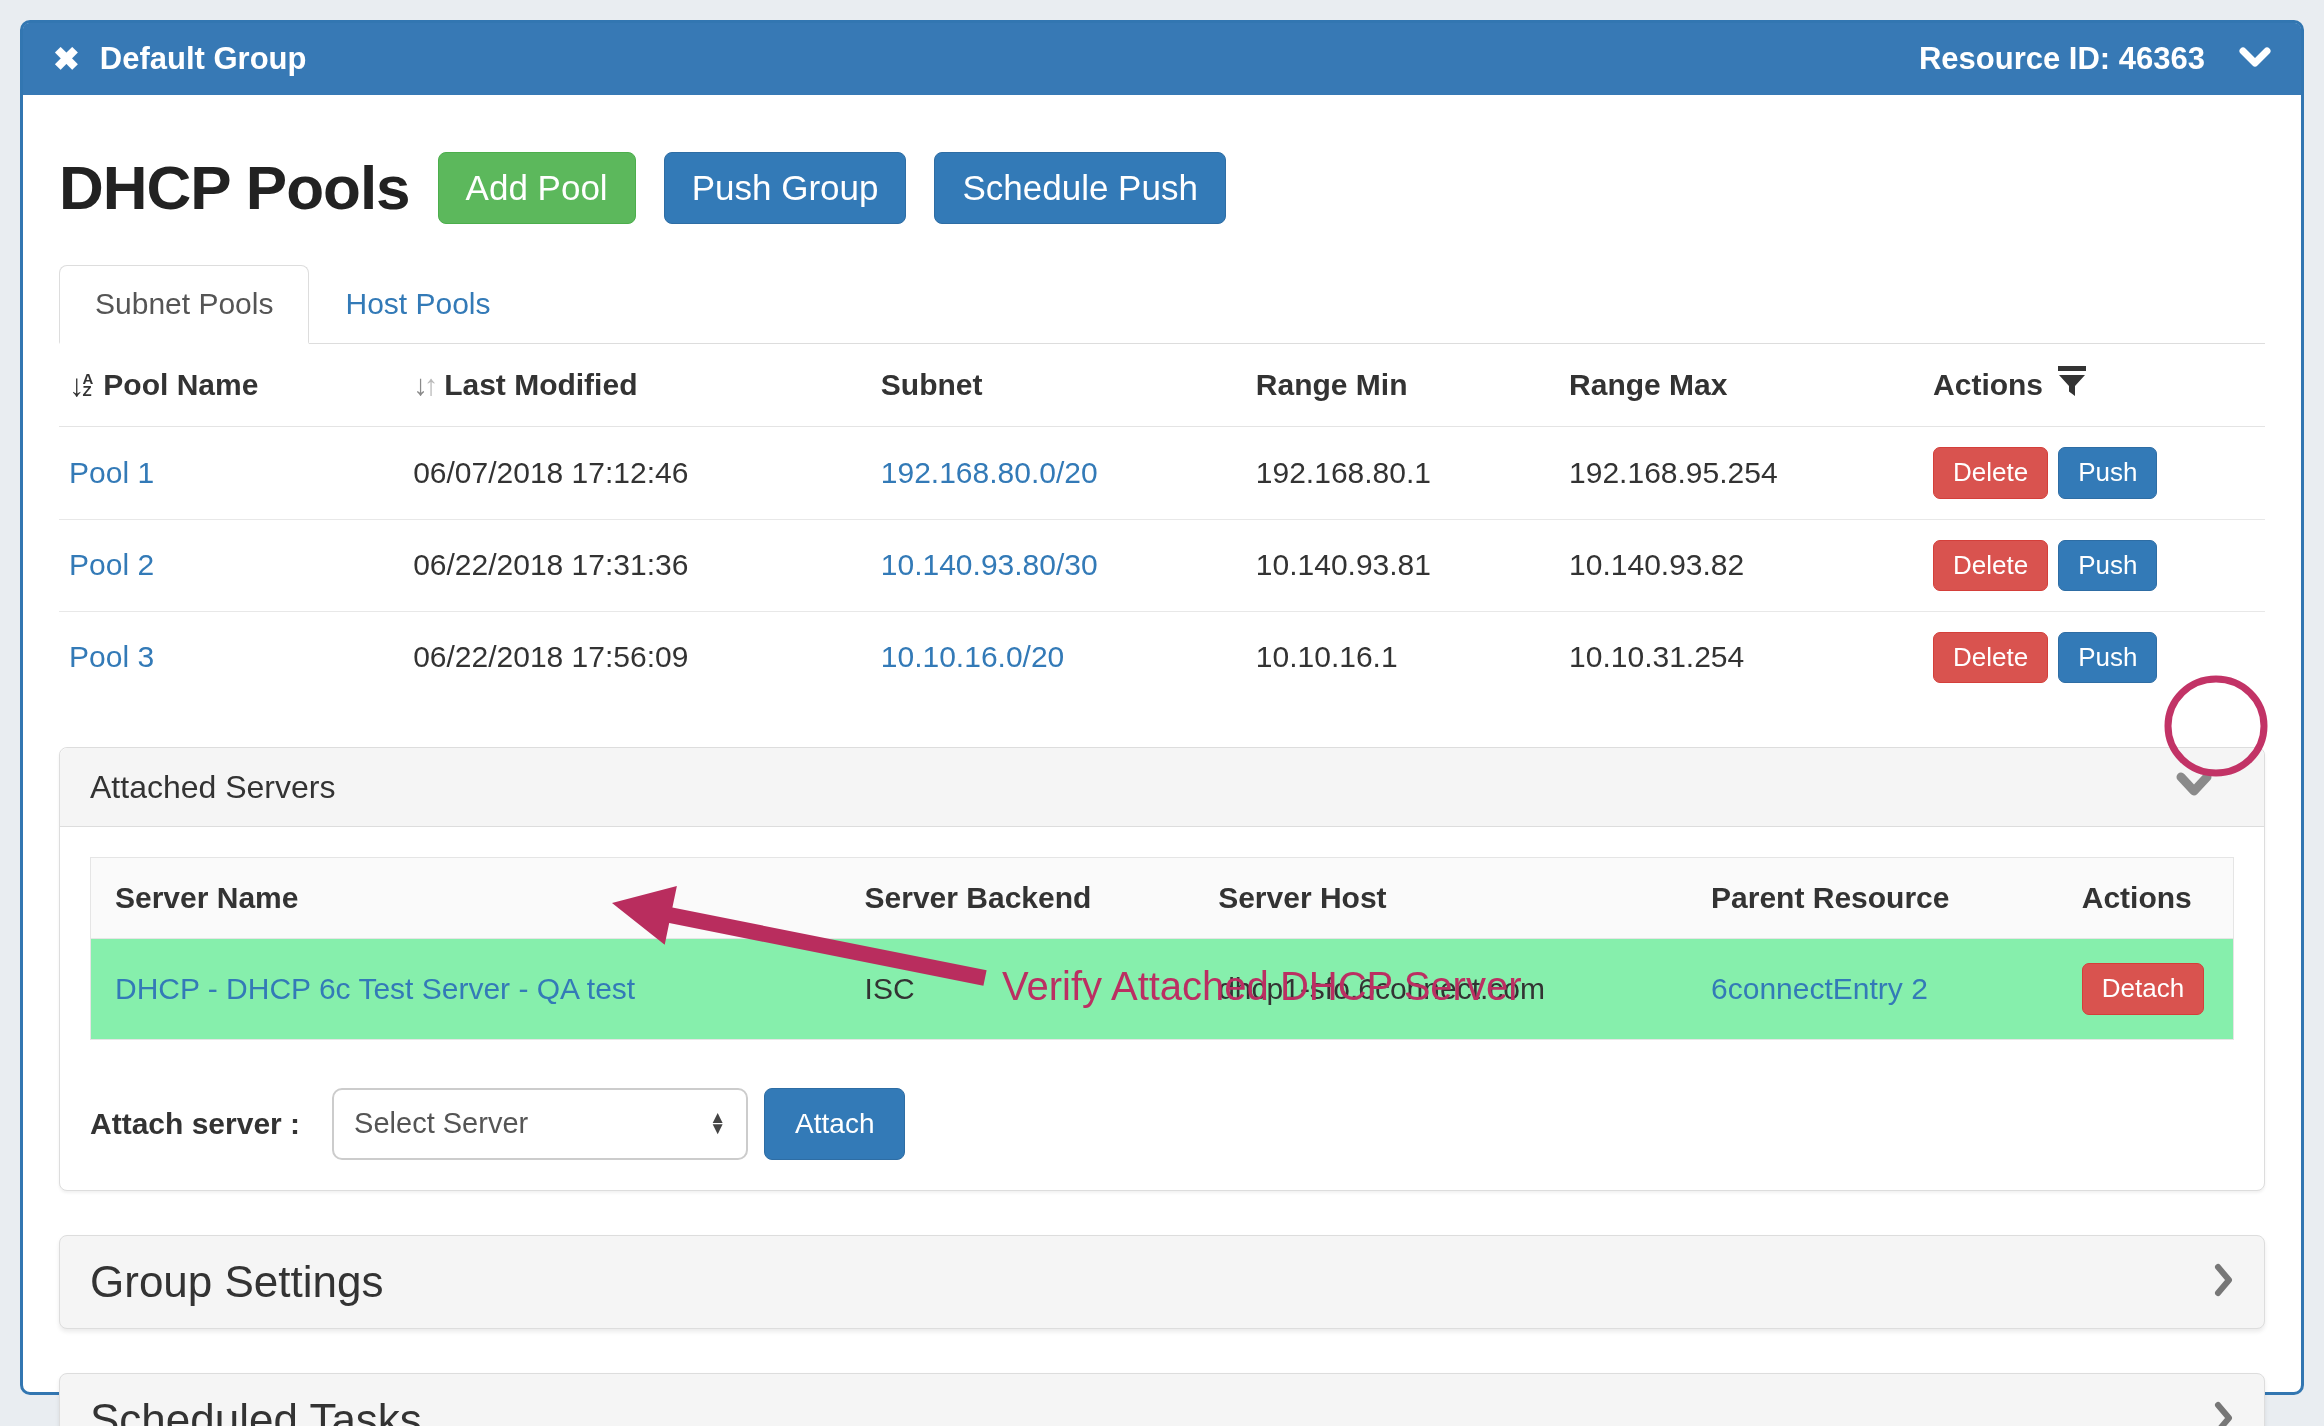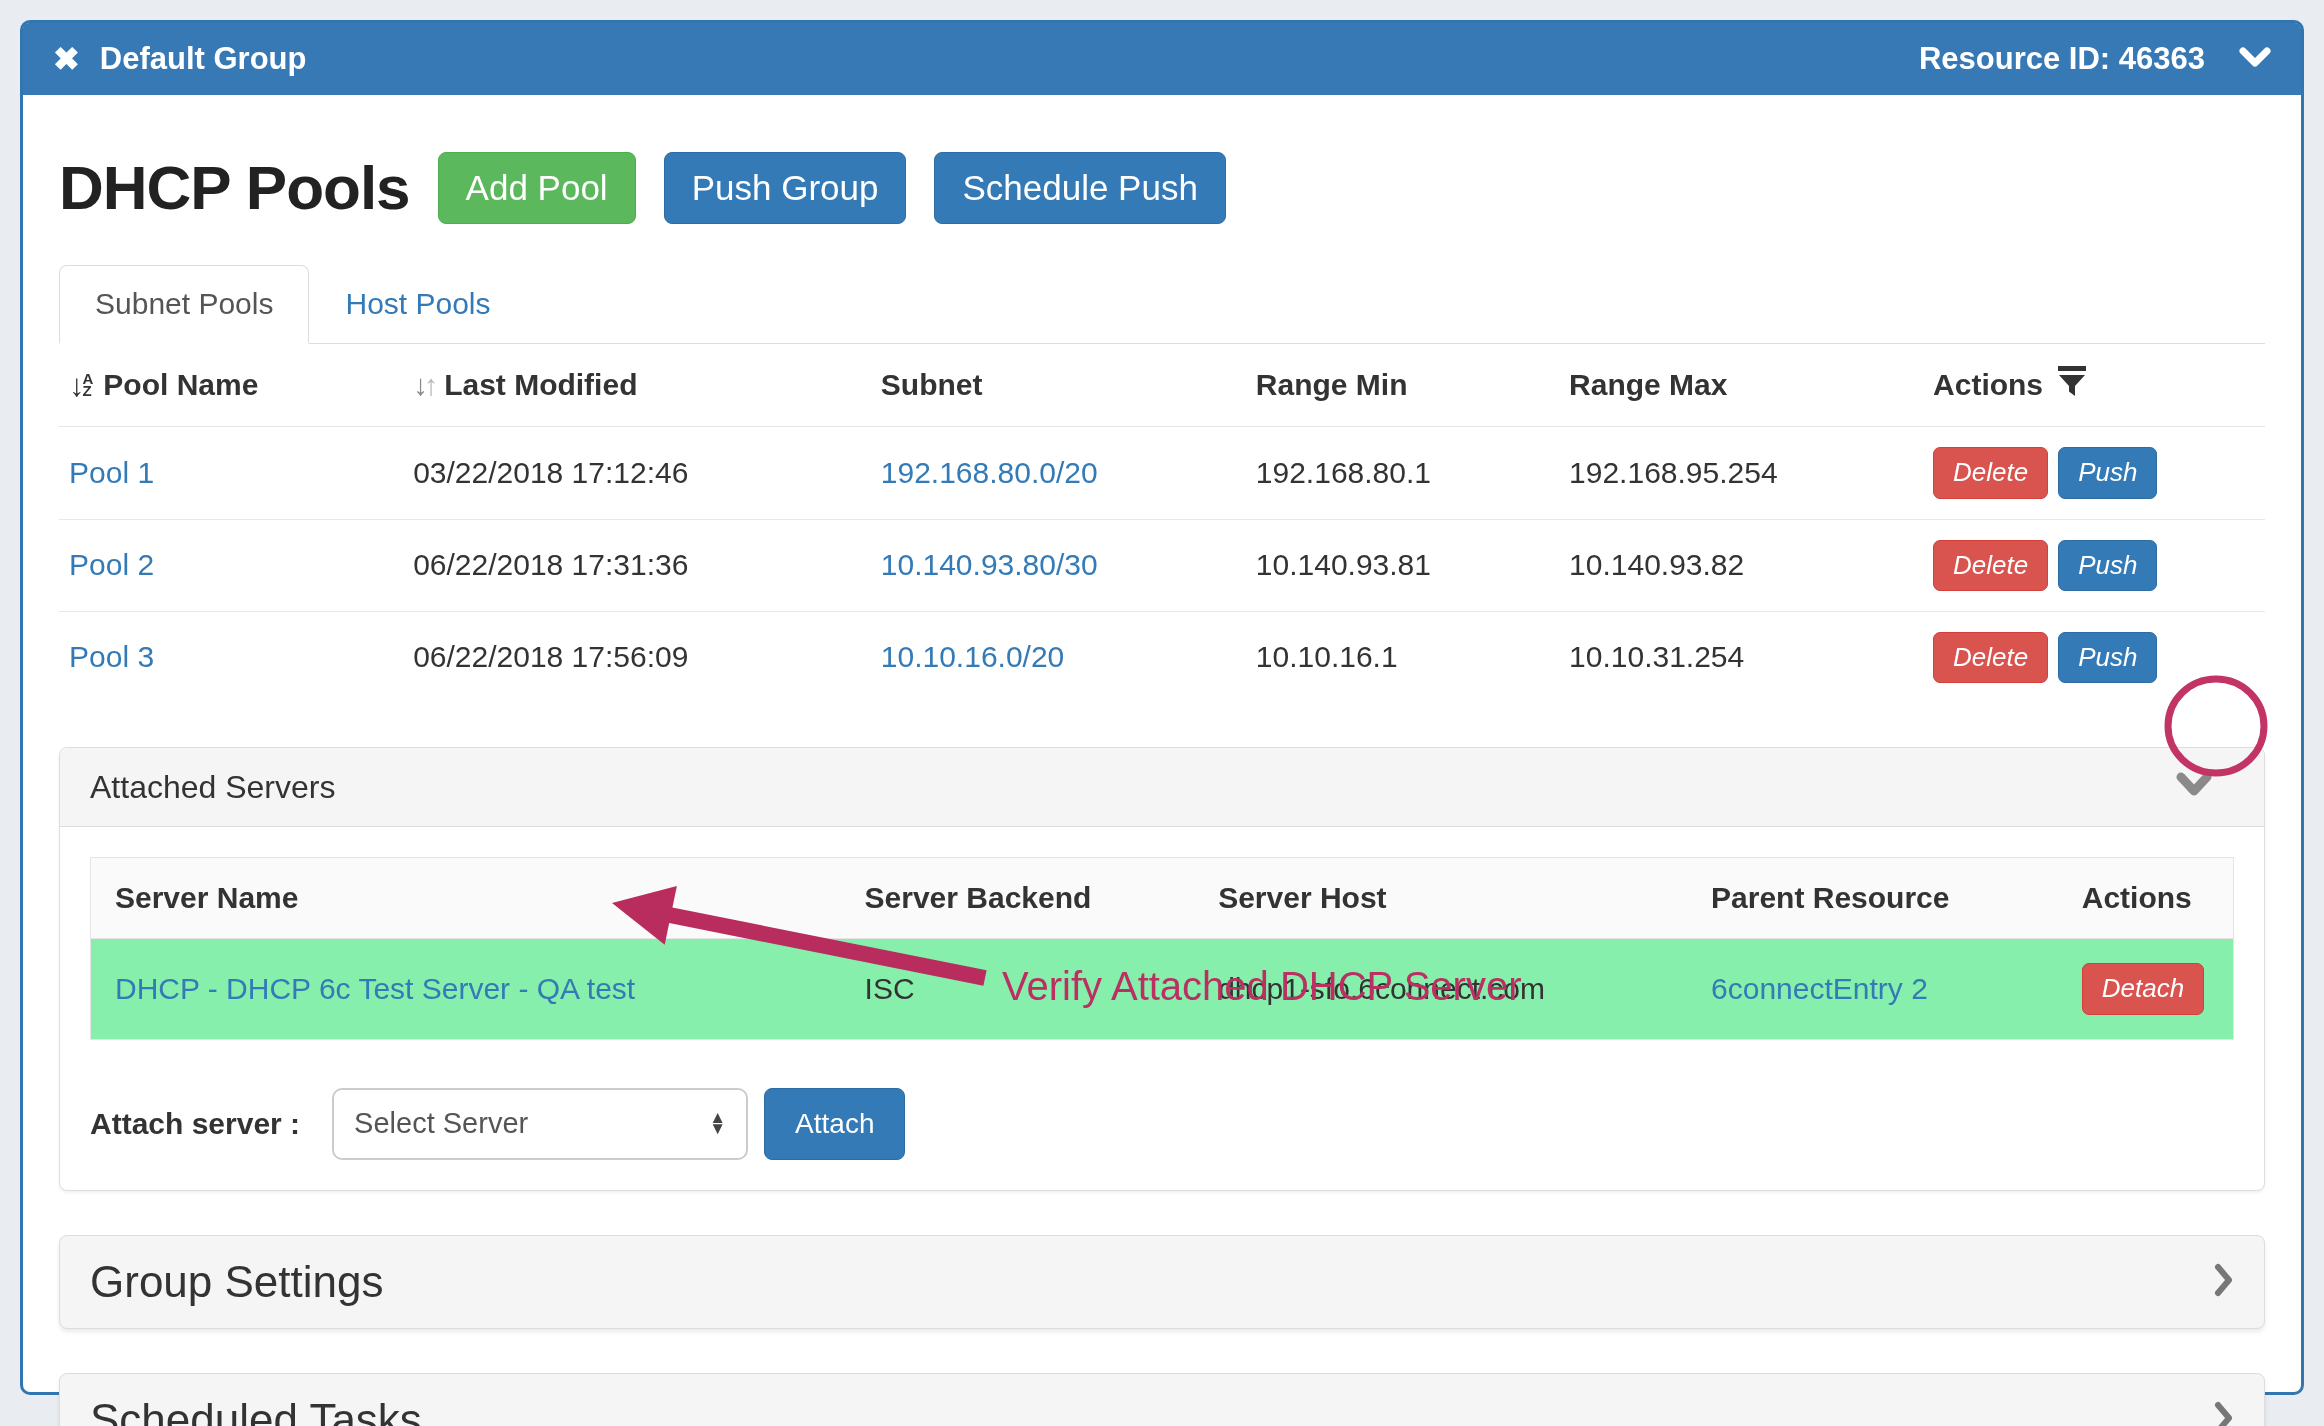--- a/index.html
+++ b/index.html
@@ -29,21 +29,21 @@
   .title-row { margin-top:56px; display:flex; align-items:center; gap:28px; }
   .page-title { font-size:62px; font-weight:bold; color:#222; letter-spacing:-1px; margin:0; }
   .btn {
     display:inline-flex; align-items:center; justify-content:center;
     border-radius:8px; color:#fff; font-size:35px; padding:14px 27px;
     font-family:inherit; cursor:pointer; border:1px solid transparent;
   }
   .btn-green { background:#5cb85c; border-color:#4cae4c; }
   .btn-blue  { background:#337ab7; border-color:#2e6da4; }
   .btn-red   { background:#d9534f; border-color:#d43f3a; }
-  .btn-sm { font-size:26px; padding:9px 19px; border-radius:7px;font-style:italic; }
+  .btn-sm { font-size:26px; padding:9px 19px; border-radius:7px; }
 
   .tabs { margin-top:40px; display:flex; border-bottom:1px solid #ddd; }
   .tab { font-size:30px; padding:20px 35px; cursor:pointer; }
   .tab.active {
     color:#555; background:#fff; border:1px solid #ddd; border-bottom:2px solid #fff;
     margin-bottom:-1px; border-radius:8px 8px 0 0;
   }
   .tab.inactive { color:#337ab7; border:1px solid transparent; }
 
   table.pools { width:100%; border-collapse:collapse; font-size:30px; }
@@ -182,21 +182,21 @@
                     <path d="M2 10 h26 l-10 11 v10 l-6 -4.5 v-5.5 z" fill="#333"></path>
                   </svg>
               </span>
             </span>
           </th>
         </tr>
       </thead>
       <tbody>
         <tr>
           <td><a>Pool 1</a></td>
-          <td>03/22/2018 17:12:46</td>
+          <td>06/07/2018 17:12:46</td>
           <td><a>192.168.80.0/20</a></td>
           <td>192.168.80.1</td>
           <td>192.168.95.254</td>
           <td>
               <span class="cell-actions">
             <span class="btn btn-red btn-sm">Delete</span>
             <span class="btn btn-blue btn-sm">Push</span>
           </span>
             </td>
         </tr>

